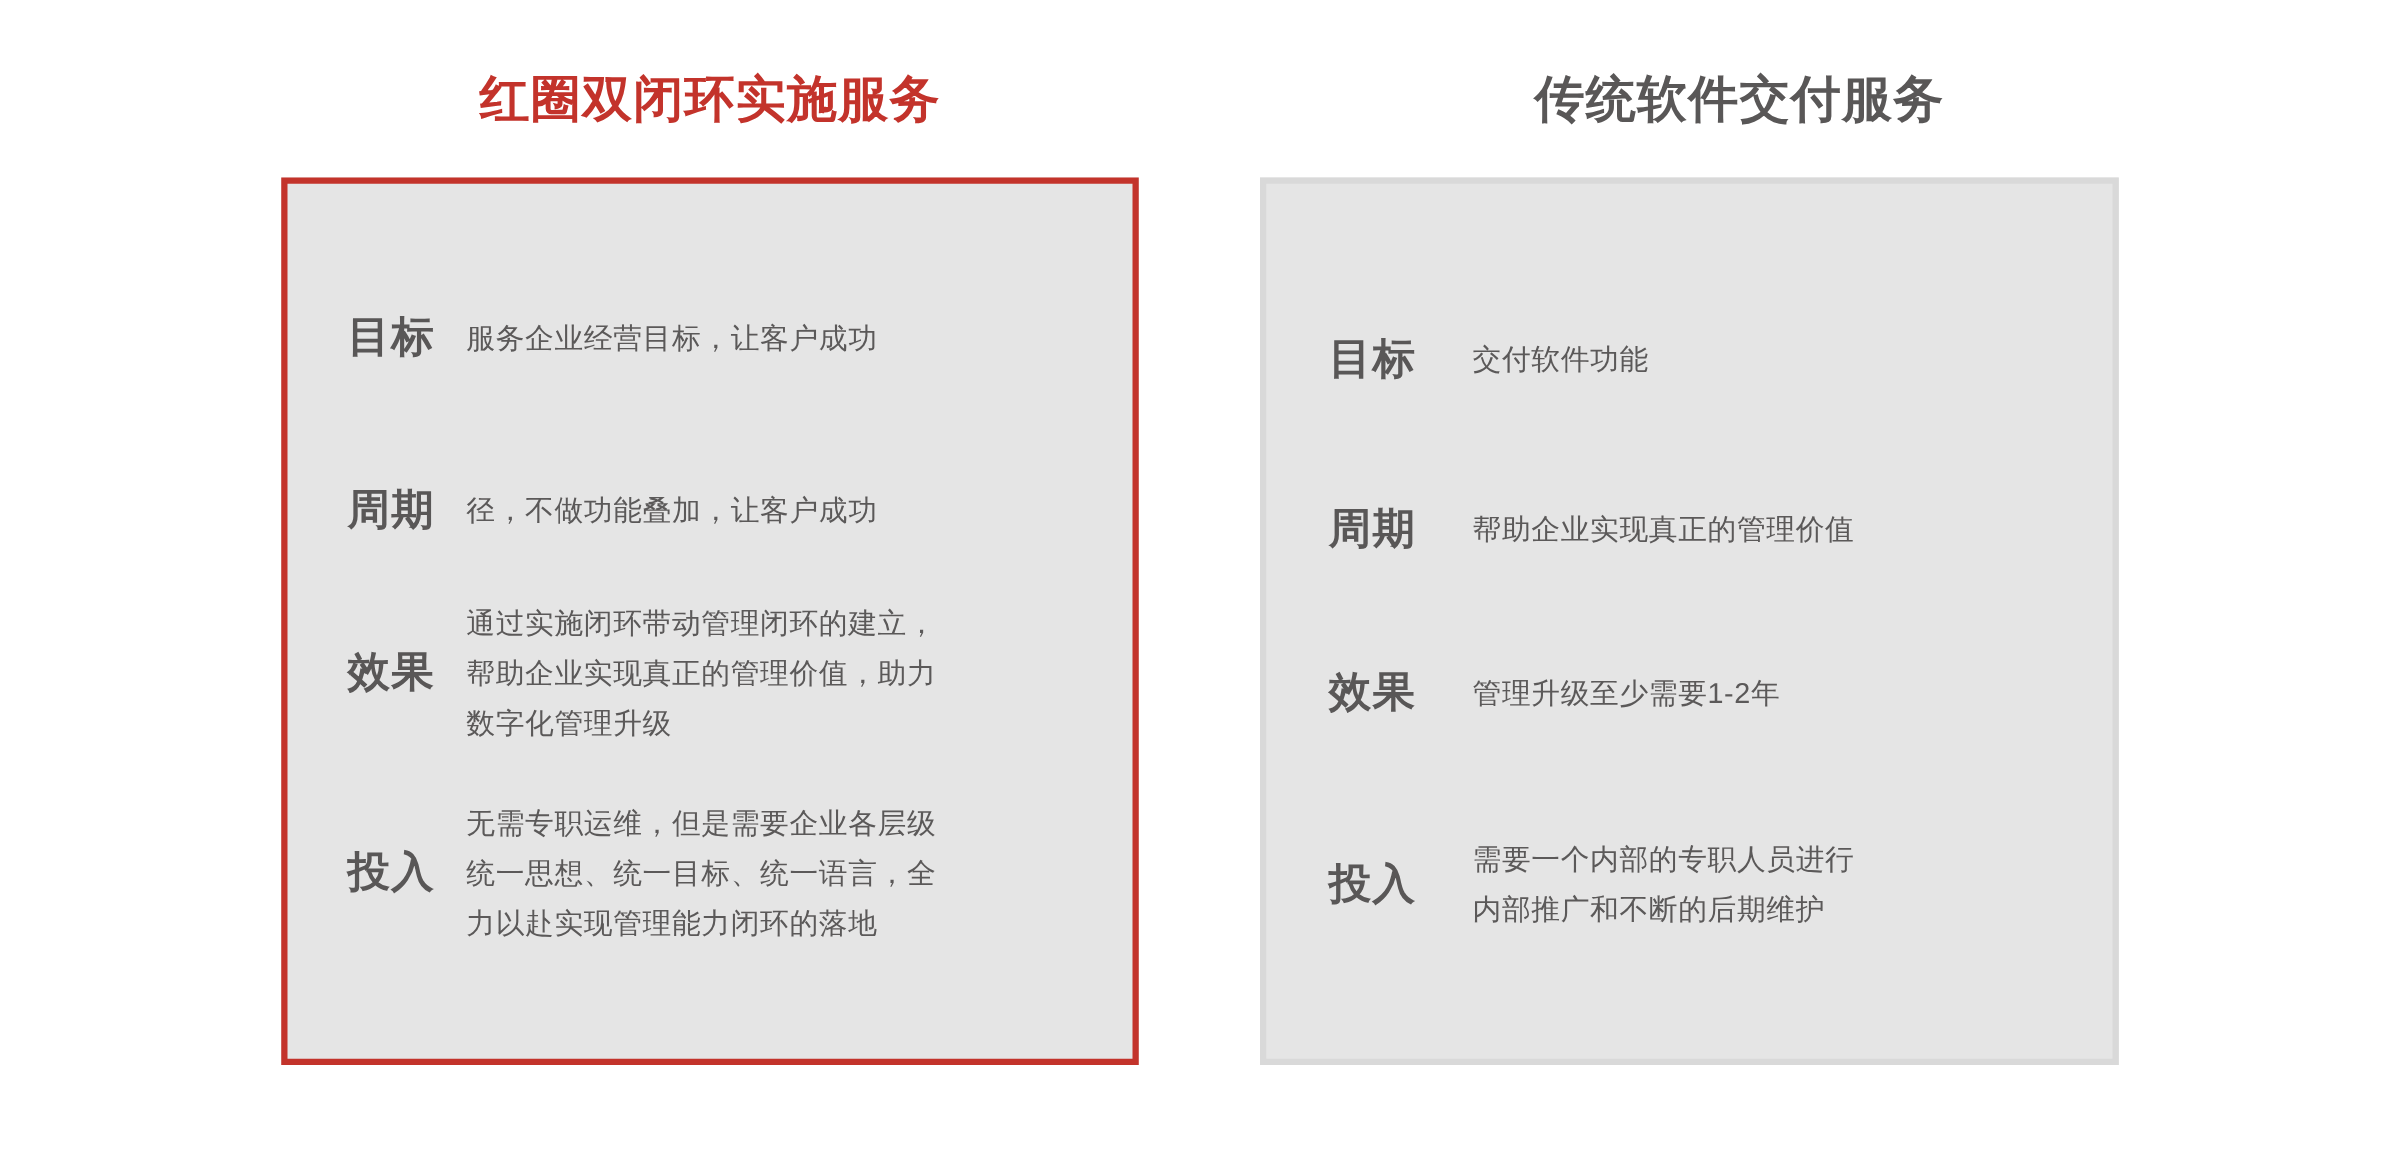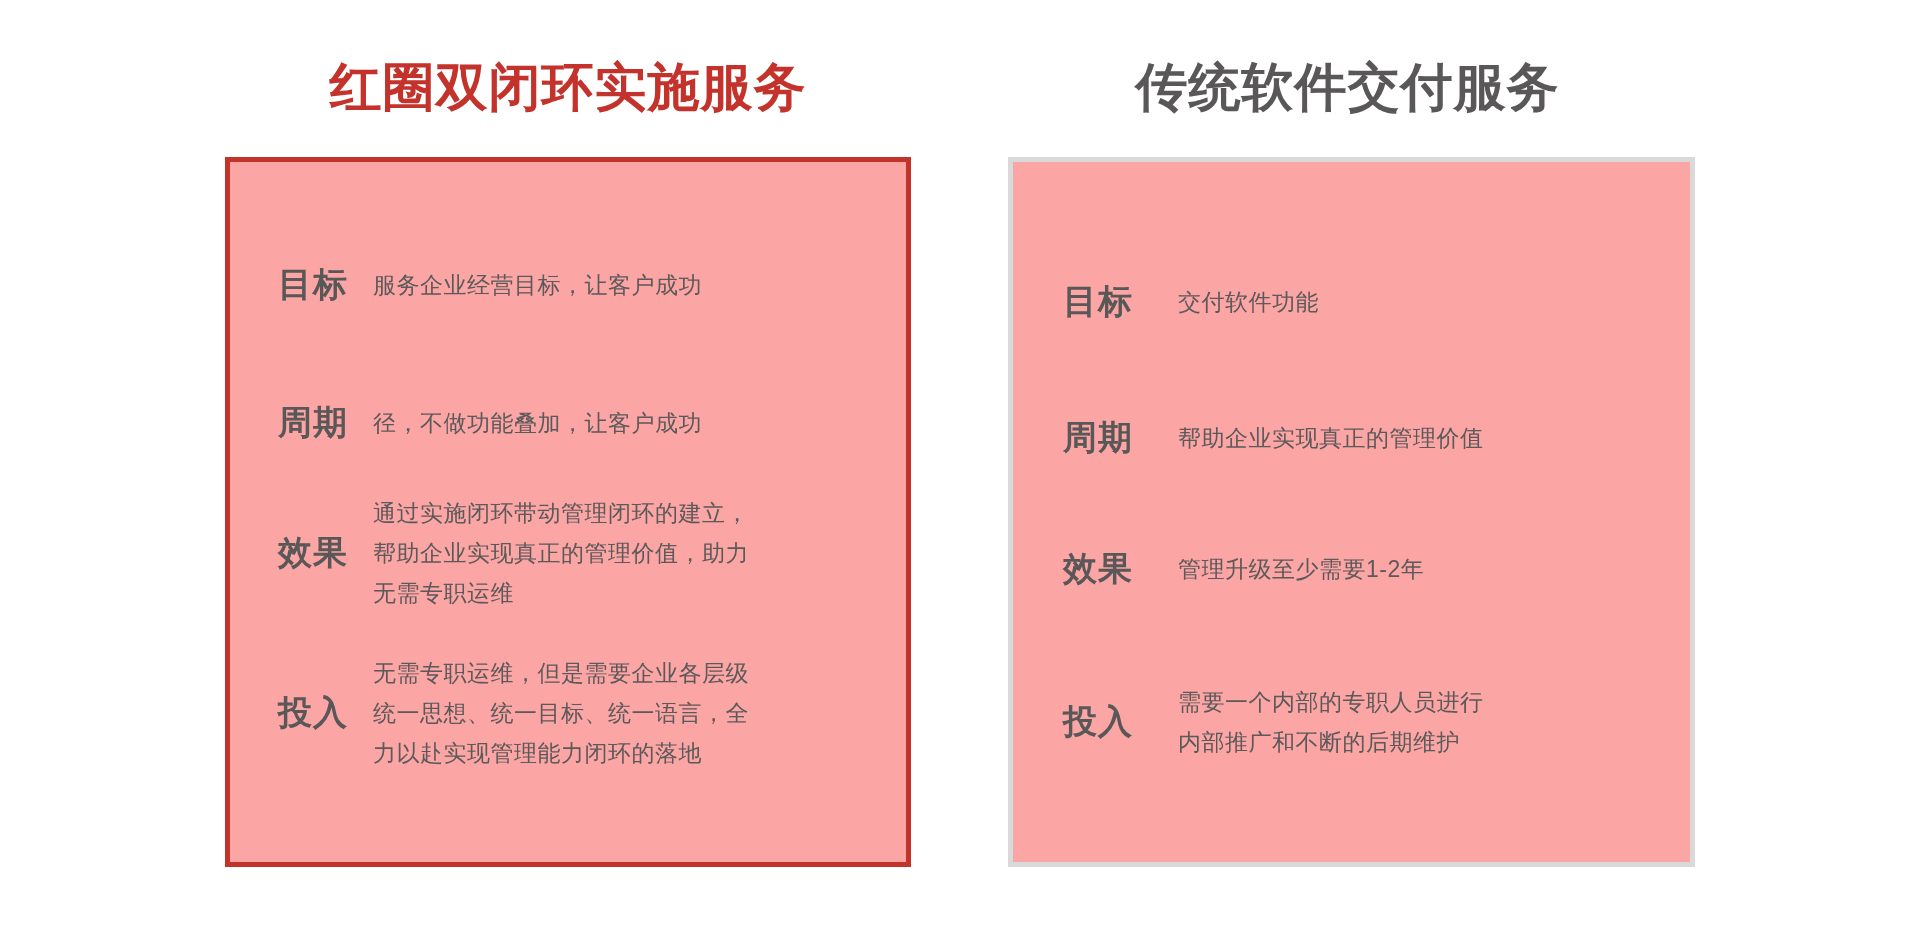--- a/index.html
+++ b/index.html
@@ -8,33 +8,33 @@
     background: #ffffff;
     font-family: "Liberation Sans", "DejaVu Sans", sans-serif;
     overflow: hidden;
   }
   .stage { position: relative; width: 1920px; height: 931px; background: #ffffff; }
 
   .panel-title {
     position: absolute;
     top: 55px;
     text-align: center;
-    font-size: 52px;
+    font-size: 40px;
     font-weight: bold;
     letter-spacing: 1px;
     line-height: 1.25;
   }
   .panel-title.accent { left: 225px; width: 686px; color: #C3332B; }
-  .panel-title.plain  { left: 1004px; width: 687px; color: #595757; }
+  .panel-title.plain  { left: 1048px; width: 687px; color: #595757; }
 
   .panel {
     position: absolute;
-    top: 157px;
+    top: 142px;
     height: 710px;
-    background: #fca5a5;
+    background: #e5e5e5;
   }
   .panel.accent { left: 225px; width: 686px; border: 5px solid #C3332B; }
   .panel.plain  { left: 1008px; width: 687px; border: 5px solid #D9D9D9; }
 
   .row {
     position: absolute;
     display: flex;
     align-items: center;
   }
   .row-label {
@@ -90,21 +90,21 @@
       <div class="row-desc">
         <span class="line">径，不做功能叠加，让客户成功</span>
       </div>
     </div>
 
     <div class="row r3">
       <div class="row-label">效果</div>
       <div class="row-desc">
         <span class="line">通过实施闭环带动管理闭环的建立，</span>
         <span class="line">帮助企业实现真正的管理价值，助力</span>
-        <span class="line">无需专职运维</span>
+        <span class="line">数字化管理升级</span>
       </div>
     </div>
 
     <div class="row r4">
       <div class="row-label">投入</div>
       <div class="row-desc">
         <span class="line">无需专职运维，但是需要企业各层级</span>
         <span class="line">统一思想、统一目标、统一语言，全</span>
         <span class="line">力以赴实现管理能力闭环的落地</span>
       </div>

